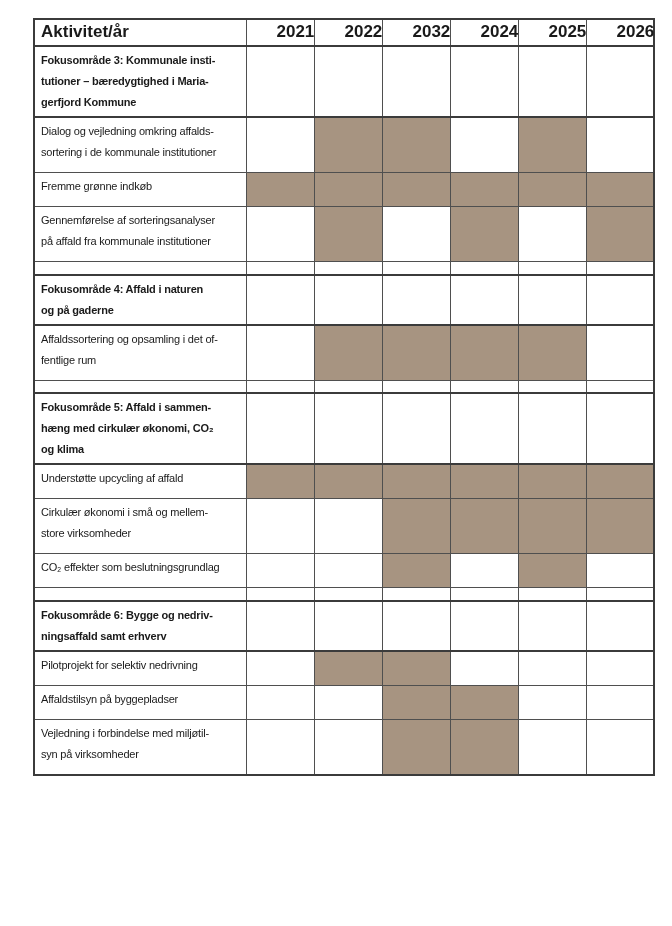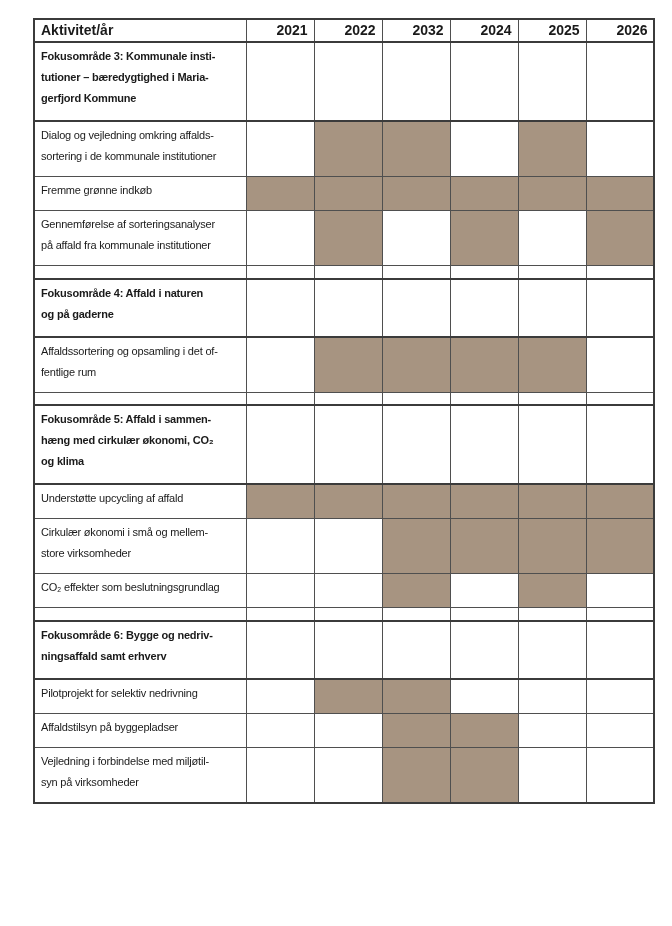--- a/index.html
+++ b/index.html
@@ -23,21 +23,21 @@
     width: 620px;
     border: 2px solid #3b3b3b;
   }
   table.gantt th,
   table.gantt td {
     border: 1px solid #4f4f4f;
     vertical-align: top;
     box-sizing: border-box;
   }
   thead th {
-    font-size: 14px;
+    font-size: 17px;
     font-weight: bold;
     text-align: left;
     padding: 2px 4px 3px 6px;
     border-bottom: 2px solid #3b3b3b;
     height: 19px;
   }
   thead th.year-col {
     padding-left: 30px;
   }
   td.label {
@@ -47,21 +47,21 @@
     padding: 3px 6px 9px 6px;
     white-space: pre;
     overflow: hidden;
   }
   tr.section td {
     border-top: 2px solid #3b3b3b;
     border-bottom: 2px solid #3b3b3b;
   }
   tr.section td.label {
     font-weight: bold;
-    padding-bottom: 11px;
+    padding-bottom: 3px;
   }
   tr.spacer td {
     height: 13px;
     padding: 0;
   }
   td.cell {
     background: #ffffff;
   }
 </style>
 </head>

